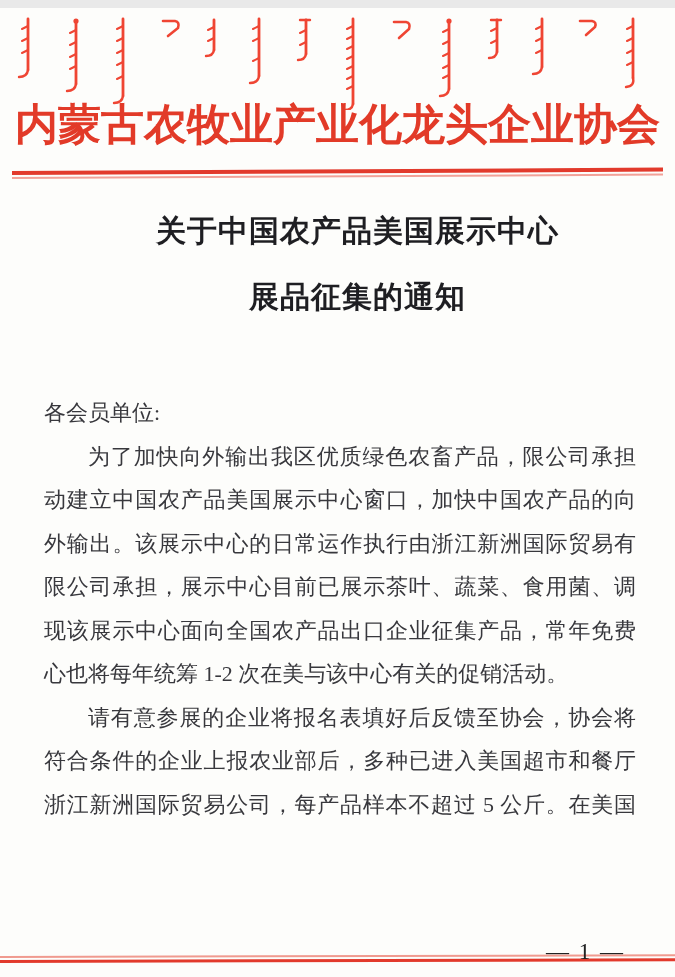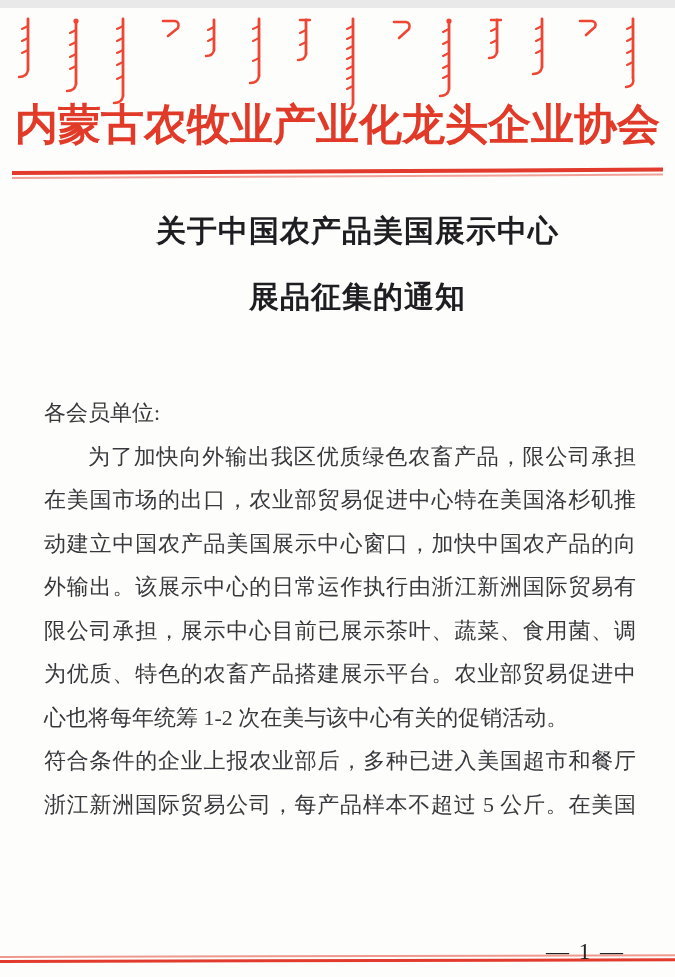--- a/index.html
+++ b/index.html
@@ -152,26 +152,26 @@
     <div class="thick"></div>
     <div class="thin"></div>
   </div>
 
   <h2 class="doc-title-line l1">关于中国农产品美国展示中心</h2>
   <h2 class="doc-title-line l2">展品征集的通知</h2>
 
   <main class="body-text">
     <div class="ln left">各会员单位:</div>
     <div class="ln just indent">为了加快向外输出我区优质绿色农畜产品，限公司承担</div>
-    <div class="ln just">在美国市场的出口，农业部贸易促进中心特在美国洛杉矶推</div>
     <div class="ln just">动建立中国农产品美国展示中心窗口，加快中国农产品的向</div>
     <div class="ln just">外输出。该展示中心的日常运作执行由浙江新洲国际贸易有</div>
     <div class="ln just">限公司承担，展示中心目前已展示茶叶、蔬菜、食用菌、调</div>
-    <div class="ln just">为优质、特色的农畜产品搭建展示平台。农业部贸易促进中</div>
+    <div class="ln just">现该展示中心面向全国农产品出口企业征集产品，常年免费</div>
     <div class="ln left">心也将每年统筹 1-2 次在美与该中心有关的促销活动。</div>
+    <div class="ln just indent">请有意参展的企业将报名表填好后反馈至协会，协会将</div>
     <div class="ln just">符合条件的企业上报农业部后，多种已进入美国超市和餐厅</div>
     <div class="ln just">浙江新洲国际贸易公司，每产品样本不超过 5 公斤。在美国</div>
   </main>
 
   <div class="rule-bottom">
     <div class="thin"></div>
     <div class="thick"></div>
   </div>
   <div class="pageno">— 1 —</div>
 

